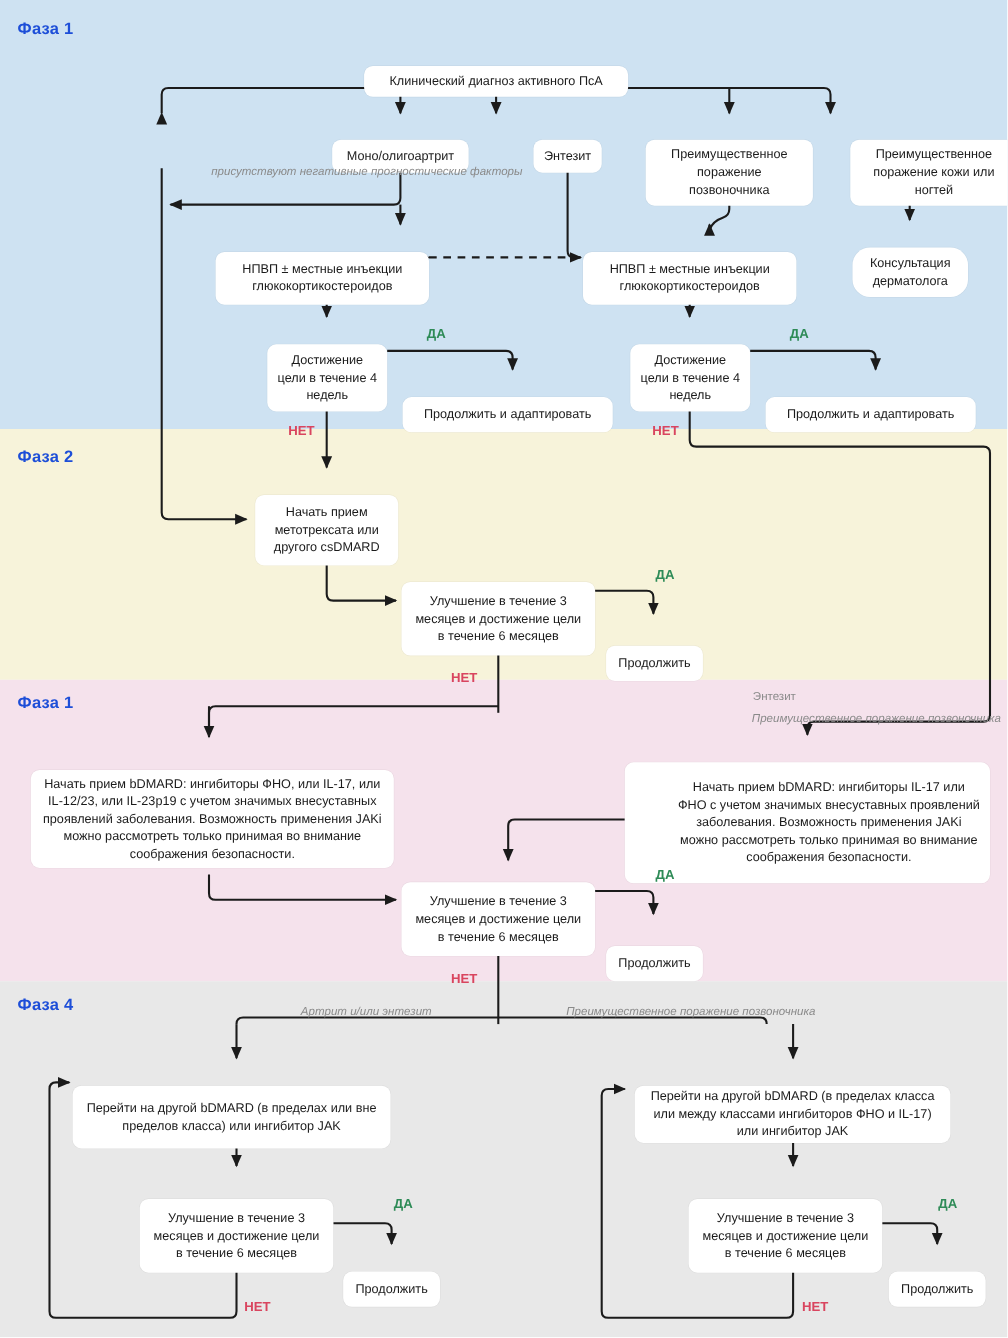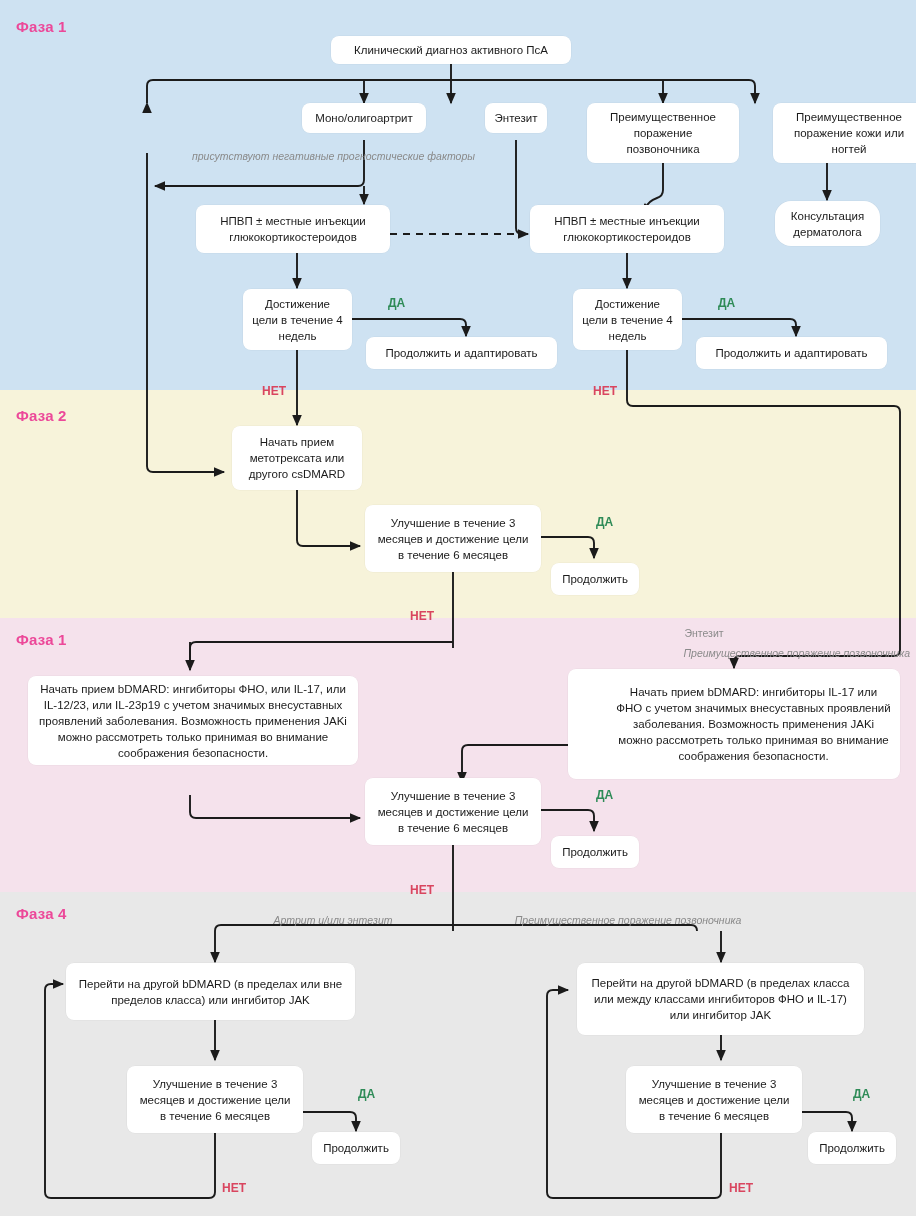--- a/index.html
+++ b/index.html
@@ -18,21 +18,21 @@
   }
   .band {
     position: absolute;
     left: 0;
     width: 916px;
   }
   .band-label {
     position: absolute;
     font-size: 15px;
     font-weight: bold;
-    color: #ec4899;
+    color: #1d4ed8;
     letter-spacing: 0.2px;
     white-space: nowrap;
     text-align: center;
   }
   svg.edges {
     position: absolute;
     left: 0;
     top: 0;
     width: 916px;
     height: 1216px;
@@ -45,20 +45,21 @@
     box-sizing: border-box;
     display: flex;
     align-items: center;
     justify-content: center;
     text-align: center;
     color: #1b1b1b;
     font-size: 11.5px;
     line-height: 16px;
     padding: 5px 9px;
     box-shadow: 0 0 0 0.6px rgba(0,0,0,0.04);
+    margin-top: 24px;
   }
   .node span { display: block; width: 100%; }
   .edge-label {
     position: absolute;
     font-size: 12px;
     font-weight: bold;
     white-space: nowrap;
   }
   .edge-label.yes { color: #2e8b57; }
   .edge-label.no  { color: #d9455f; }
@@ -258,21 +259,21 @@
   <div class="edge-label yes" style="left:596px;top:788px;">ДА</div>
   <div class="edge-label no" style="left:410px;top:883px;">НЕТ</div>
 
   <div class="branch-note" style="left:240px;top:913px;width:186px;">Артрит и/или энтезит</div>
   <div class="branch-note" style="left:483px;top:913px;width:290px;">Преимущественное поражение позвоночника</div>
 
   <div class="node" style="left:66px;top:963px;width:289px;height:57px;">
     <span>Перейти на другой bDMARD (в пределах или вне пределов класса) или ингибитор JAK</span>
   </div>
 
-  <div class="node" style="left:577px;top:963px;width:287px;height:72px;">
+  <div class="node" style="left:577px;top:963px;width:287px;height:52px;">
     <span>Перейти на другой bDMARD (в пределах класса или между классами ингибиторов ФНО и IL-17) или ингибитор JAK</span>
   </div>
 
   <div class="node" style="left:127px;top:1066px;width:176px;height:67px;">
     <span>Улучшение в течение 3 месяцев и достижение цели в течение 6 месяцев</span>
   </div>
 
   <div class="node" style="left:626px;top:1066px;width:176px;height:67px;">
     <span>Улучшение в течение 3 месяцев и достижение цели в течение 6 месяцев</span>
   </div>

